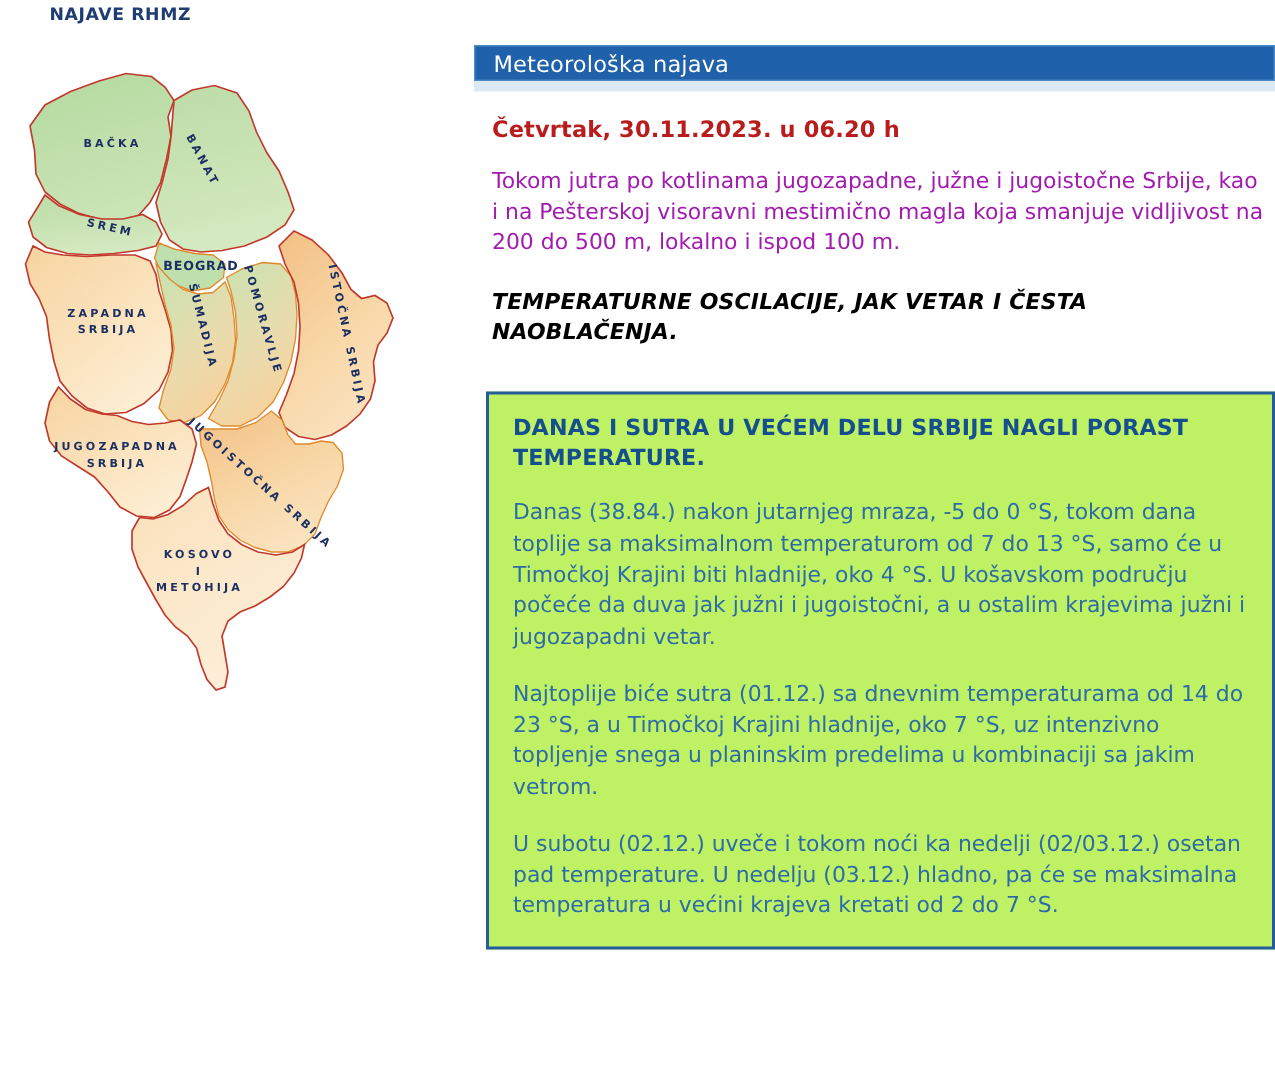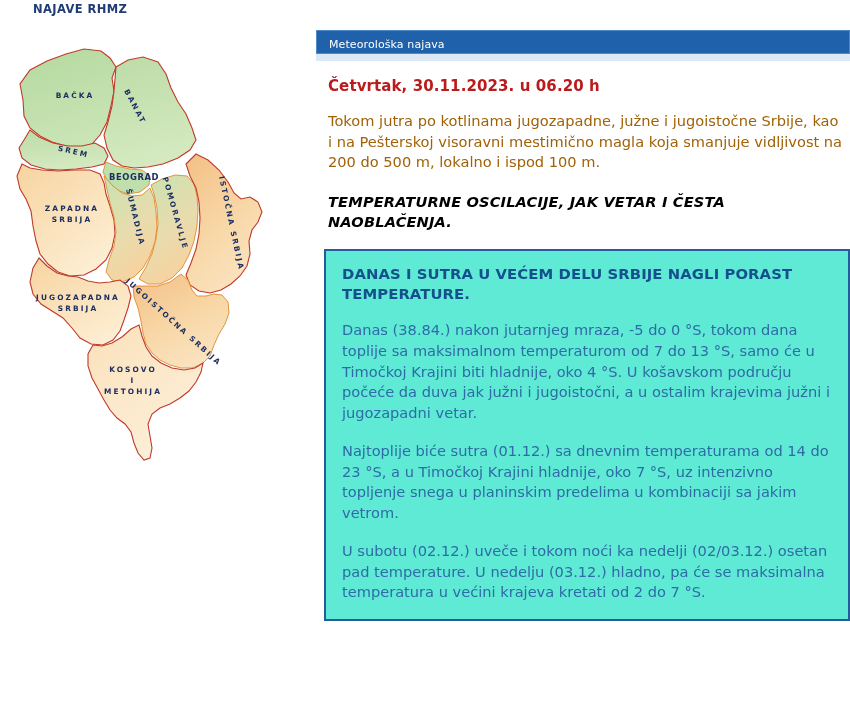--- a/index.html
+++ b/index.html
@@ -57,21 +57,21 @@
   #bulletin-header {
     background: #1f61aa;
     border: 1px solid #4d8ac4;
     height: 24px;
     line-height: 24px;
     padding-left: 12px;
     box-sizing: border-box;
   }
   #bulletin-header-title {
     color: #ffffff;
-    font-size: 11px;
+    font-size: 15px;
     font-weight: normal;
     letter-spacing: 0.1px;
   }
   #header-understrip {
     background: #dce8f3;
     height: 7px;
     width: 100%;
   }
 
   #bulletin-date {
@@ -82,40 +82,40 @@
     color: #b91c1c;
     letter-spacing: 0.1px;
   }
 
   .body-para {
     padding-left: 12px;
     padding-right: 4px;
     margin-top: 16px;
     font-size: 14.6px;
     line-height: 1.42;
-    color: #a16207;
+    color: #a21caf;
   }
   .body-para.emphasis {
     font-weight: bold;
     color: #000000;
     margin-top: 19px;
     line-height: 1.33;
     letter-spacing: 0.15px;
     font-style: italic;
   }
 
   
   #callout-box {
-    margin-top: 18px;
+    margin-top: 30px;
     margin-left: 8px;
     margin-right: 0px;
     border: 2px solid #235d9b;
     box-sizing: border-box;
     padding: 13px 16px 16px 16px;
-    background: #5eead4;
+    background: #bef264;
   }
   #callout-heading {
     font-size: 14.8px;
     font-weight: bold;
     color: #154f8d;
     line-height: 1.33;
     letter-spacing: 0.1px;
   }
   .callout-para {
     margin-top: 17px;

